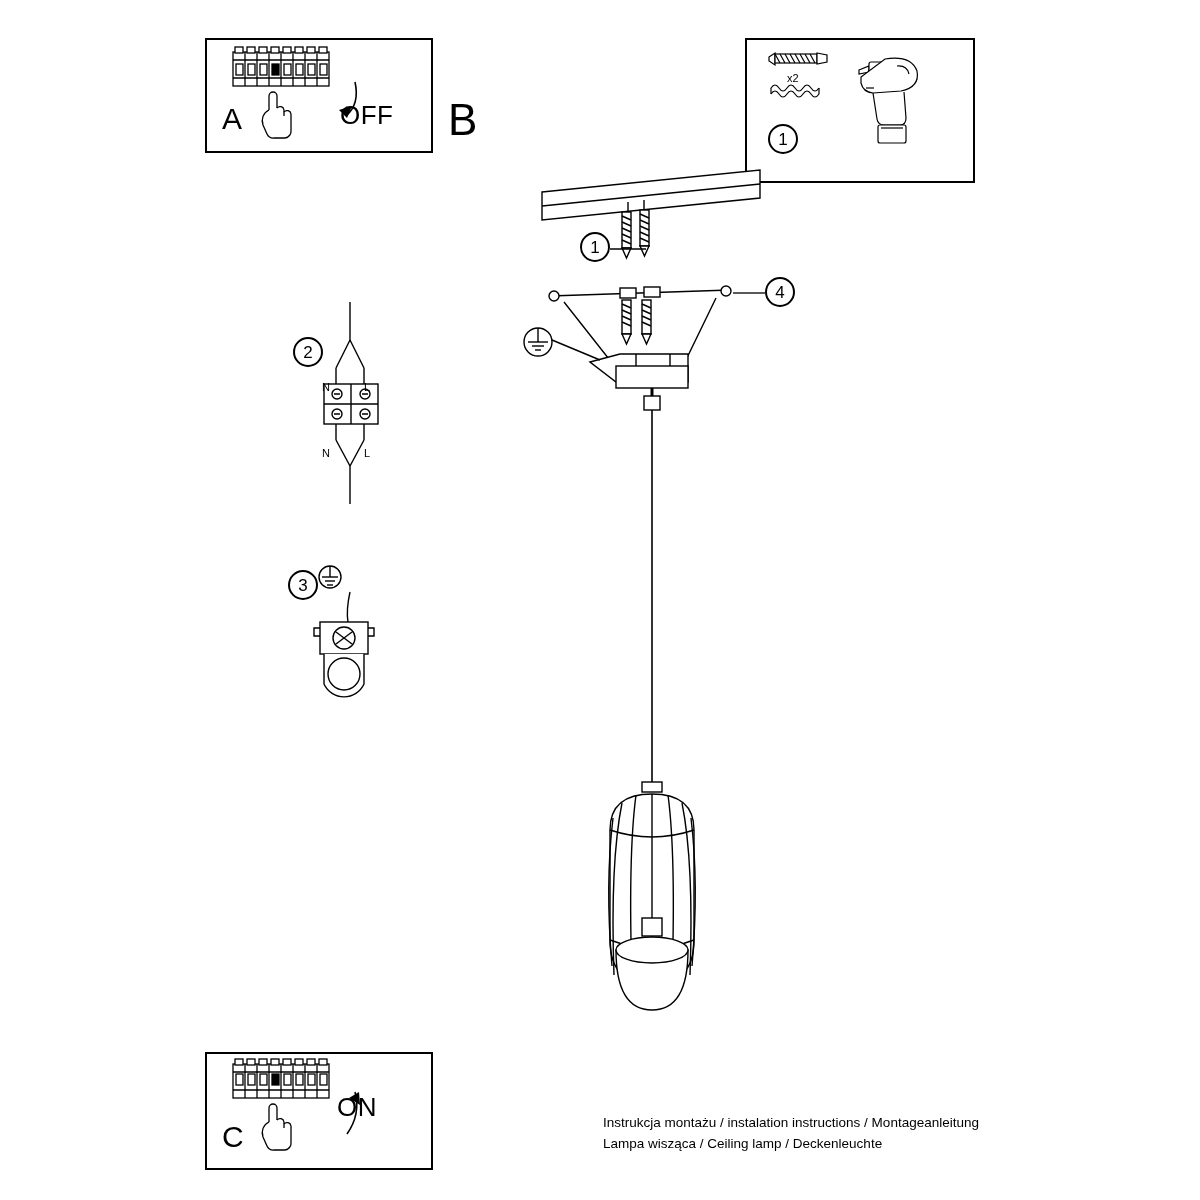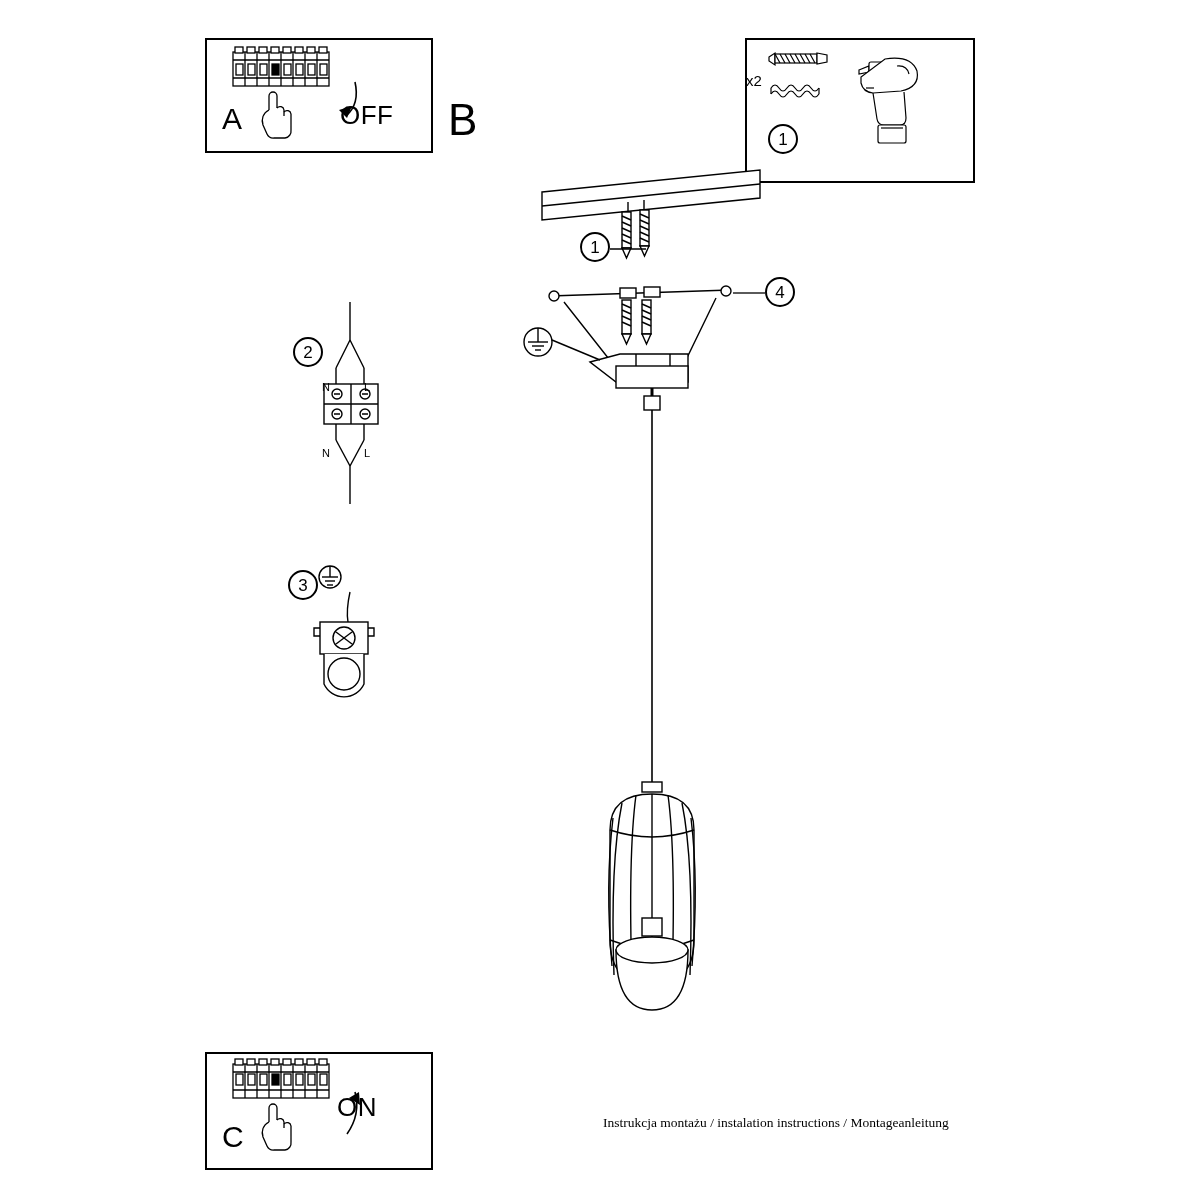--- a/index.html
+++ b/index.html
@@ -62,23 +62,23 @@
   .word {
     position: absolute;
     font-size: 26px;
     letter-spacing: 0.5px;
   }
   #word-off { left: 340px; top: 100px; text-align: right; }
   #word-on  { left: 337px; top: 1092px; }
 
   .x2-label {
     position: absolute;
-    left: 746px;
+    left: 787px;
     top: 72px;
-    font-size: 15px;
+    font-size: 11px;
   }
 
   .step-circle {
     position: absolute;
     width: 30px;
     height: 30px;
     border: 2px solid #000;
     border-radius: 50%;
     box-sizing: border-box;
     display: flex;
@@ -103,21 +103,20 @@
   #nl-l-top { left: 364px; top: 381px; }
   #nl-n-bot { left: 322px; top: 447px; }
   #nl-l-bot { left: 364px; top: 447px; }
 
   .footer {
     position: absolute;
     left: 603px;
     top: 1113px;
     font-size: 13.5px;
     line-height: 1.55;
-    font-family: Liberation Serif, serif;
   }
   .footer div { white-space: nowrap; }
 
   svg { display: block; }
   .ln { stroke: #000; fill: none; }
 </style>
 </head>
 <body>
 
 <div id="sheet">
@@ -387,15 +386,16 @@
         <path d="M140 80 q14 -20 8 -42" stroke-width="1.6"></path>
         <path d="M142 44 l10 -6 l1 13 z" fill="#000" stroke="none"></path>
       </g>
     </svg>
   </div>
   <div class="big-letter" id="letter-c">C</div>
   <div class="word" id="word-on">ON</div>
 
   <div class="footer">
     <div>Instrukcja montażu / instalation instructions / Montageanleitung</div>
+    <div>Lampa wisząca / Ceiling lamp / Deckenleuchte</div>
   </div>
 
 </div>
 
 </body></html>

